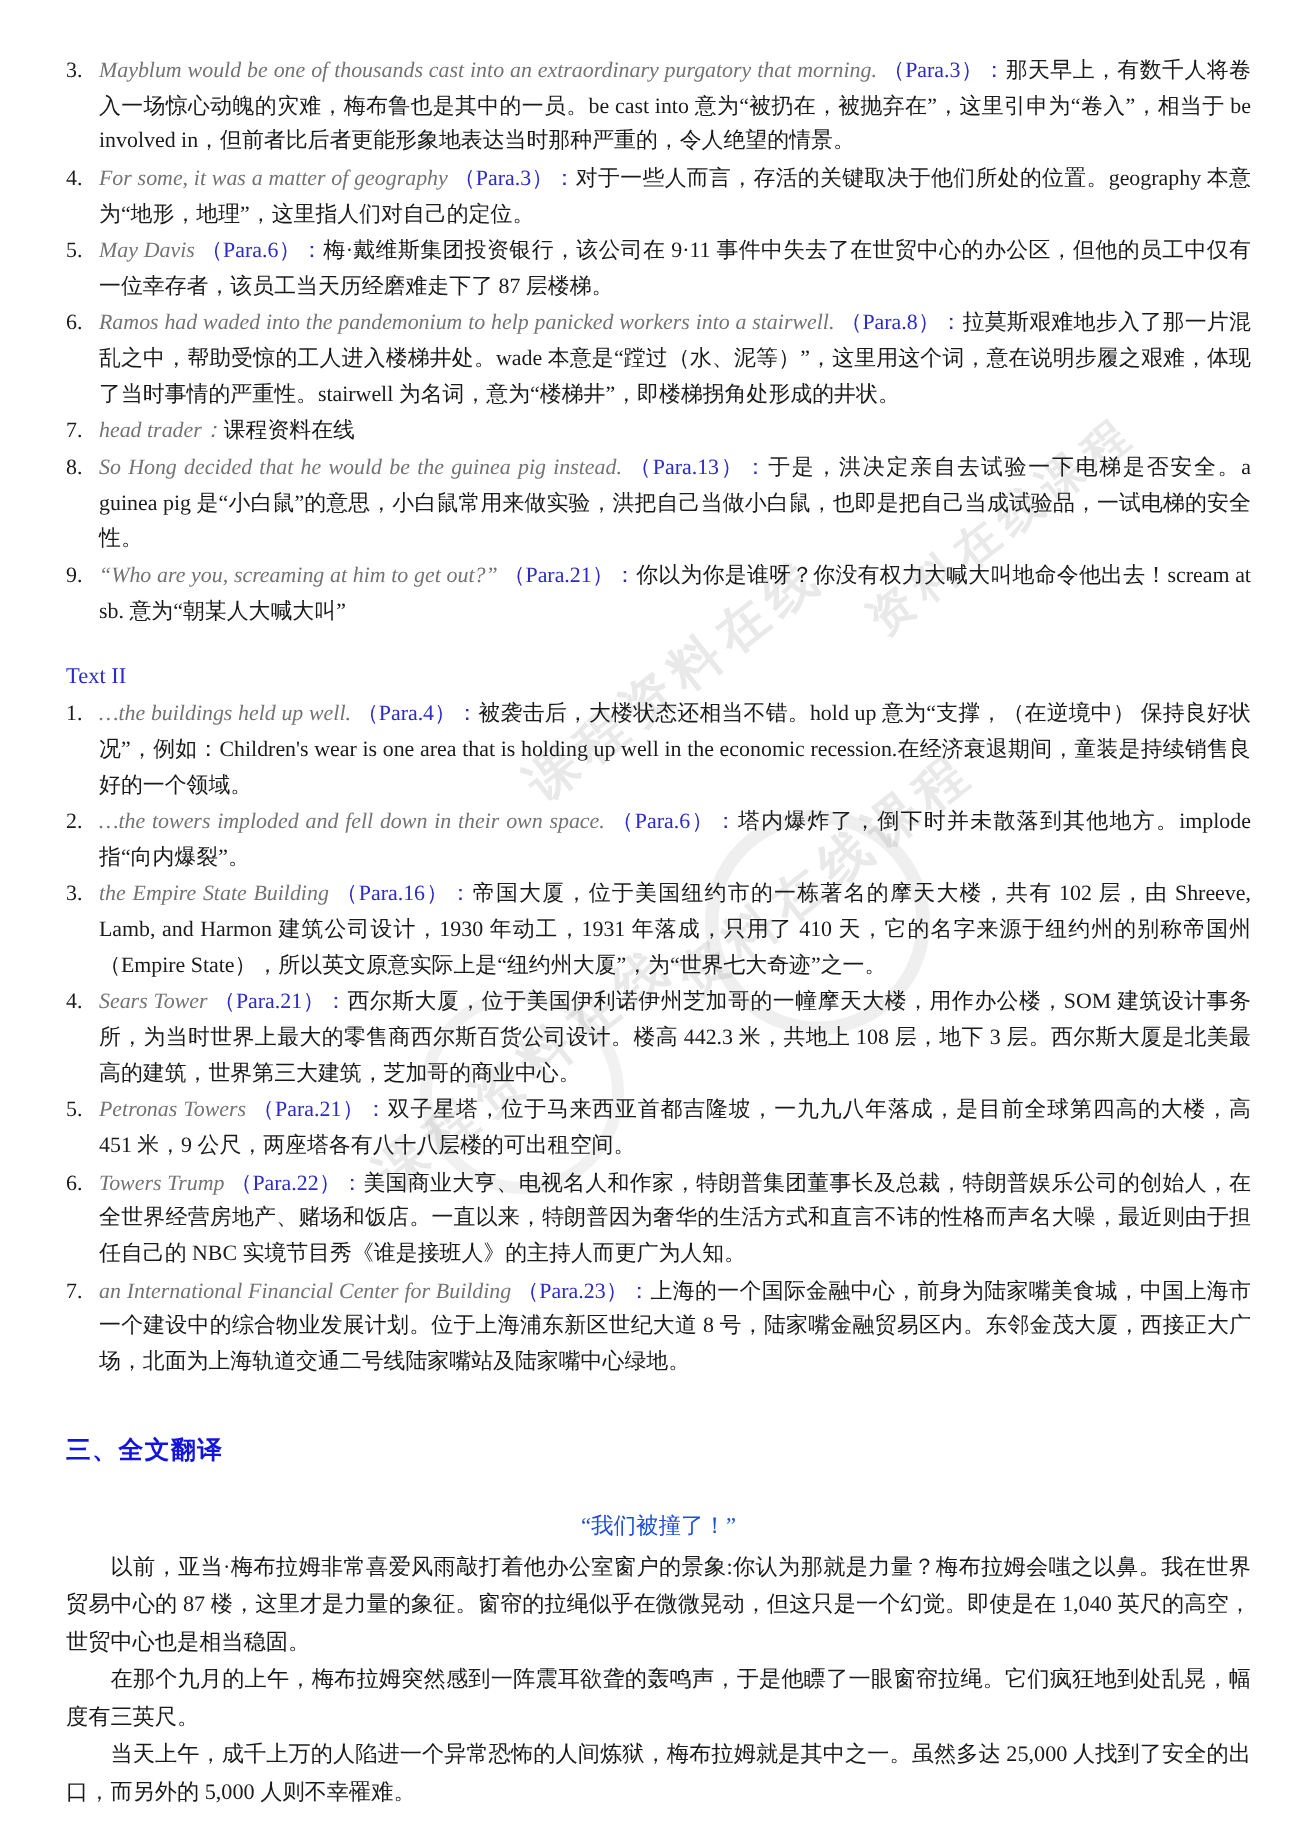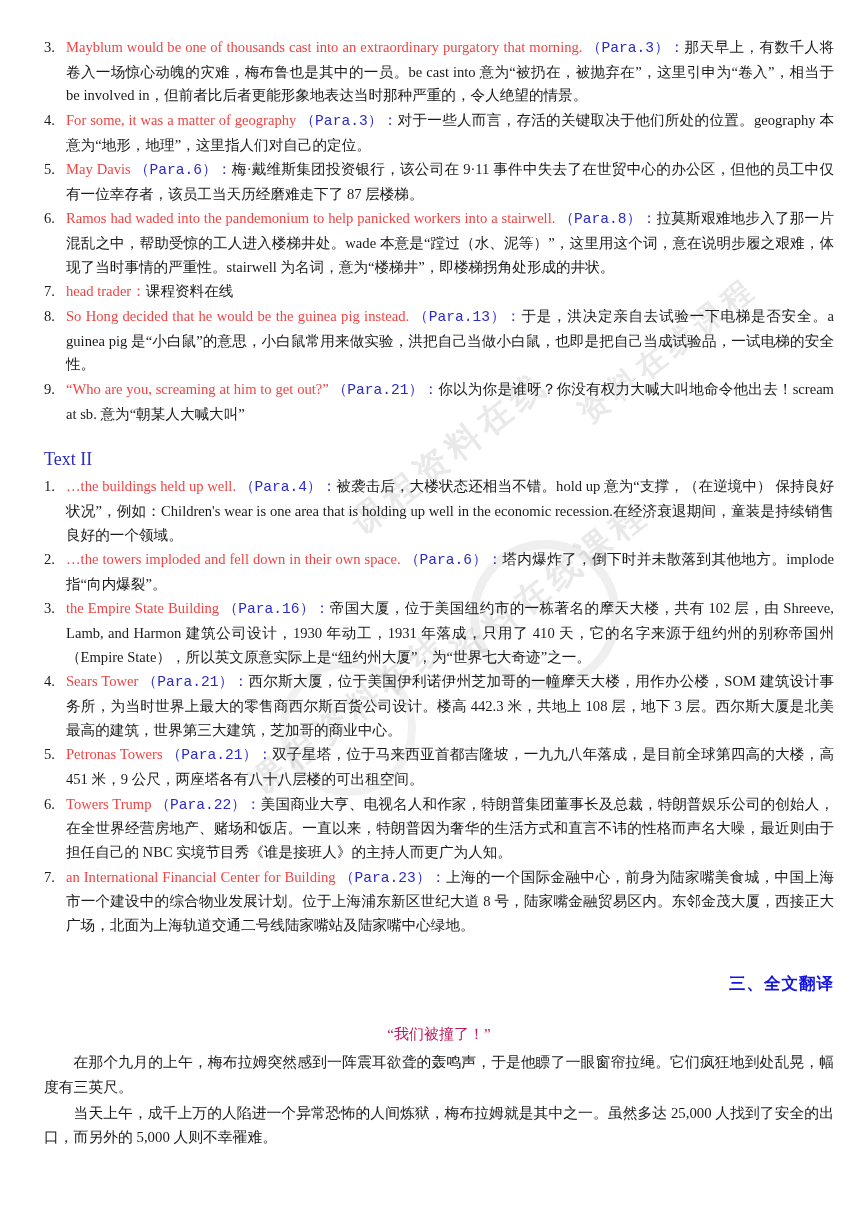--- a/index.html
+++ b/index.html
@@ -64,21 +64,21 @@
     left: 280px;
     top: 660px;
   }
 
   
   #content {
     position: relative;
     z-index: 2;
   }
 
-  .en { color: #ef4444; }
+  .en { color: #737373; font-style: italic; }
 
   ol.notes {
     list-style: none;
     margin: 0;
     padding: 0;
   }
   ol.notes > li {
     position: relative;
     padding-left: 22px;
     margin: 0 0 1px 0;
@@ -88,44 +88,44 @@
     text-justify: inter-ideograph;
   }
   ol.notes > li .num {
     position: absolute;
     left: 0;
     top: 0;
     color: #1a1a1a;
     font-size: 14.6px;
   }
 
-  .para-ref { color: #2b2bc8; font-family: Liberation Mono, monospace; }
+  .para-ref { color: #2b2bc8; }
 
   .section-gap { height: 12px; }
 
   .text-label {
     color: #2b2bc8;
-    font-size: 18px;
+    font-size: 15px;
     margin: 10px 0 5px 0;
     font-family: "Liberation Serif", serif;
   }
 
   .section-heading {
-    text-align: right;
+    text-align: left;
     color: #1414e0;
     font-weight: bold;
     font-size: 16.5px;
     letter-spacing: 1px;
     margin: 36px 0 30px 0;
     font-family: "DejaVu Sans", "Liberation Sans", sans-serif;
   }
 
   .trans-title {
     text-align: center;
-    color: #be185d;
+    color: #1d4ed8;
     font-size: 15px;
     margin: 6px 0 6px 0;
     font-weight: normal;
   }
 
   p.body-para {
     margin: 0 0 1px 0;
     font-size: 14.8px;
     line-height: 1.66;
     text-indent: 2em;
@@ -173,18 +173,19 @@
         <li><span class="num">6.</span><span class="en">Towers Trump</span> <span class="para-ref">（Para.22）：</span><span>美国商业大亨、电视名人和作家，特朗普集团董事长及总裁，特朗普娱乐公司的创始人，在全世界经营房地产、赌场和饭店。一直以来，特朗普因为奢华的生活方式和直言不讳的性格而声名大噪，最近则由于担任自己的 NBC 实境节目秀《谁是接班人》的主持人而更广为人知。</span></li>
         <li><span class="num">7.</span><span class="en">an International Financial Center for Building</span> <span class="para-ref">（Para.23）：</span><span>上海的一个国际金融中心，前身为陆家嘴美食城，中国上海市一个建设中的综合物业发展计划。位于上海浦东新区世纪大道 8 号，陆家嘴金融贸易区内。东邻金茂大厦，西接正大广场，北面为上海轨道交通二号线陆家嘴站及陆家嘴中心绿地。</span></li>
       </ol>
 
     <div class="section-heading">三、全文翻译</div>
 
 
     <div class="trans-title">“我们被撞了！”</div>
 
     <div id="translation-body">
+        <p class="body-para">以前，亚当·梅布拉姆非常喜爱风雨敲打着他办公室窗户的景象:你认为那就是力量？梅布拉姆会嗤之以鼻。我在世界贸易中心的 87 楼，这里才是力量的象征。窗帘的拉绳似乎在微微晃动，但这只是一个幻觉。即使是在 1,040 英尺的高空，世贸中心也是相当稳固。</p>
         <p class="body-para">在那个九月的上午，梅布拉姆突然感到一阵震耳欲聋的轰鸣声，于是他瞟了一眼窗帘拉绳。它们疯狂地到处乱晃，幅度有三英尺。</p>
         <p class="body-para">当天上午，成千上万的人陷进一个异常恐怖的人间炼狱，梅布拉姆就是其中之一。虽然多达 25,000 人找到了安全的出口，而另外的 5,000 人则不幸罹难。</p>
       </div>
 
   </div>
 </div>
 
 </body></html>

